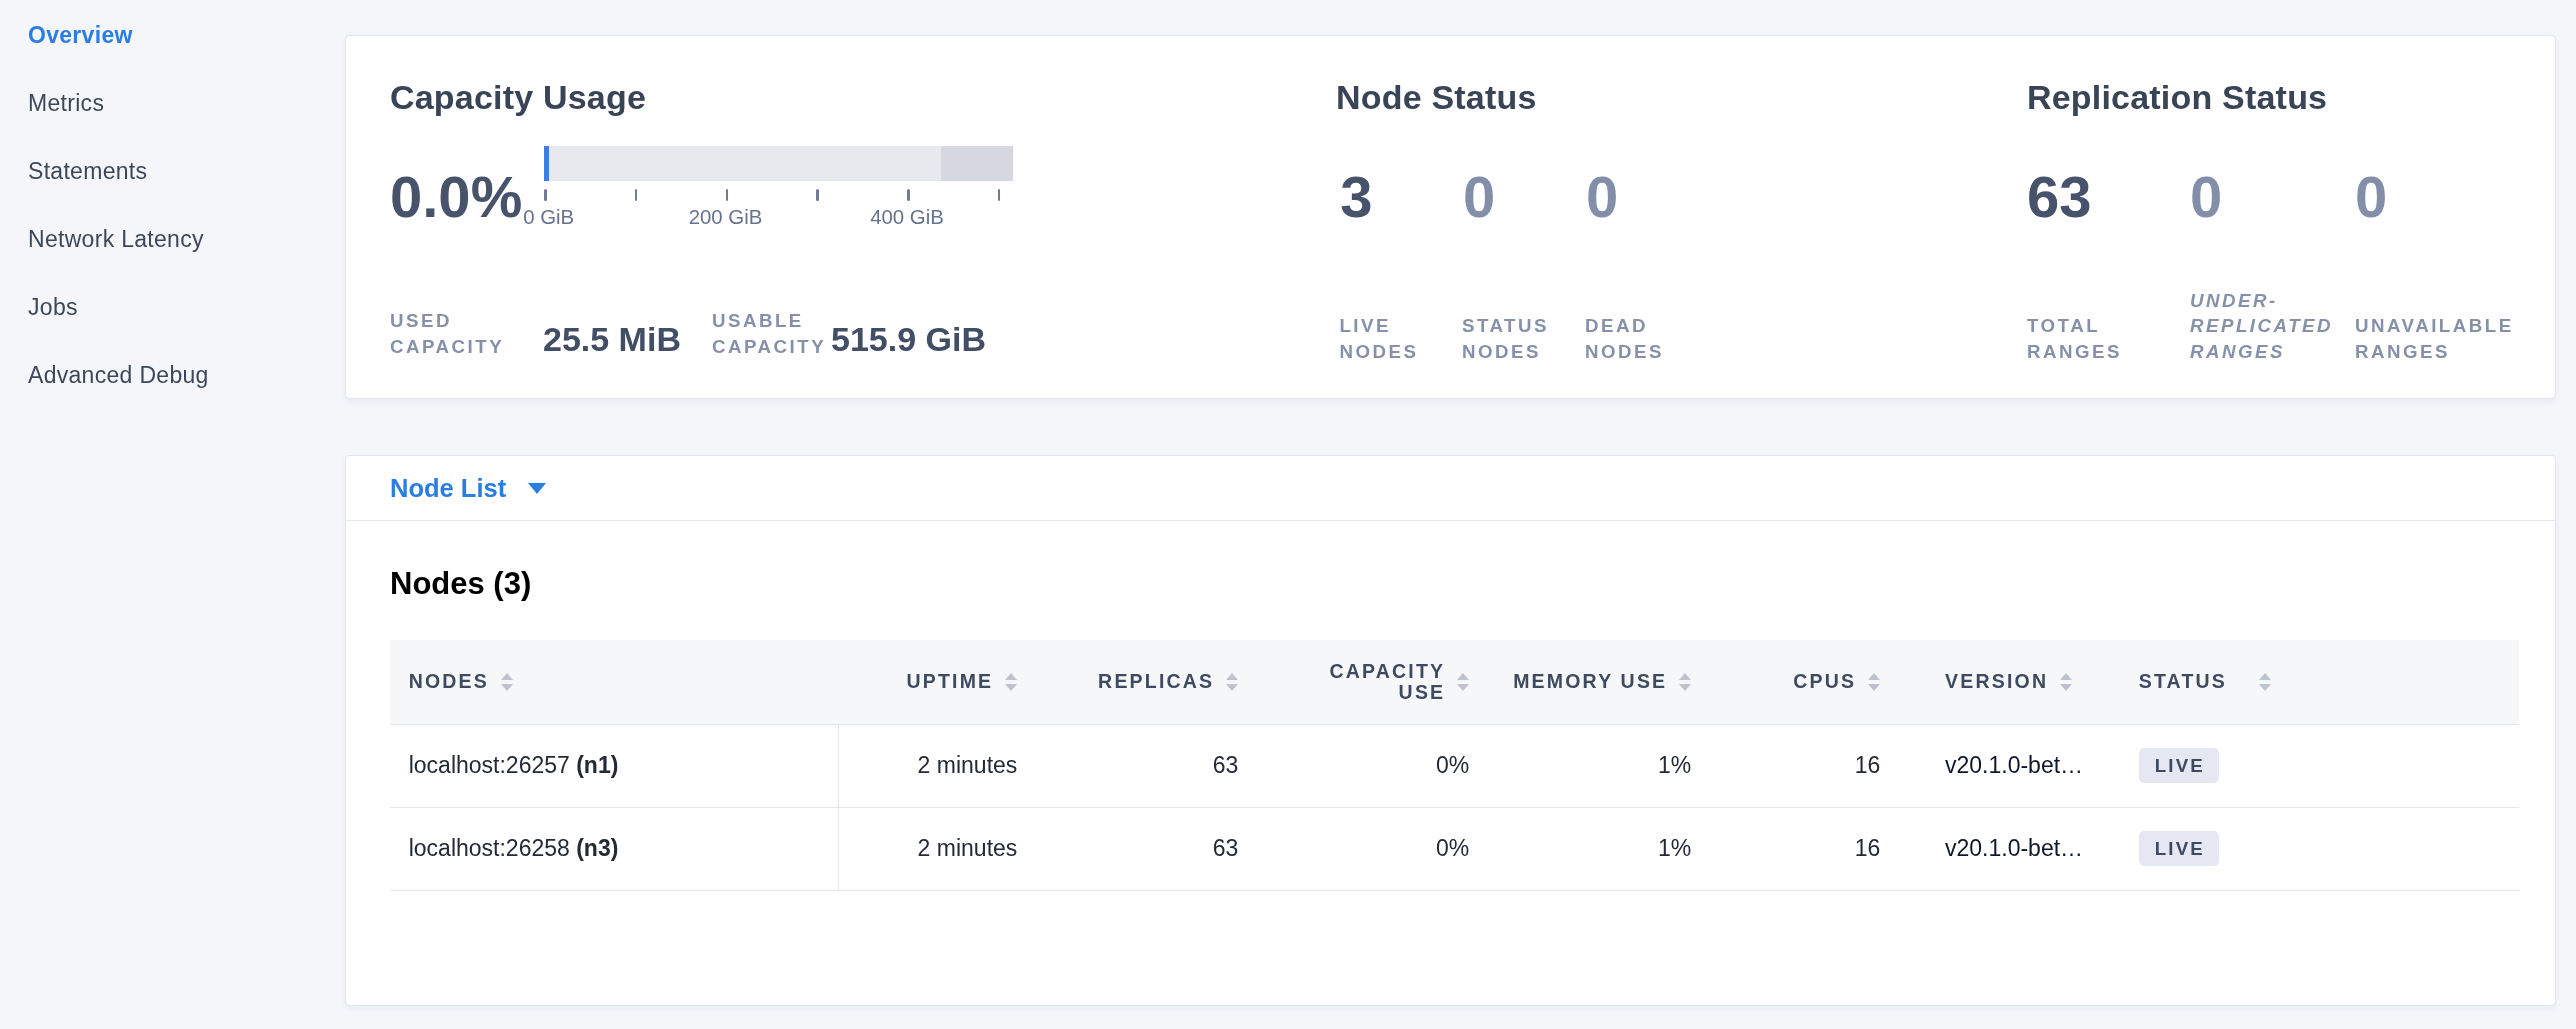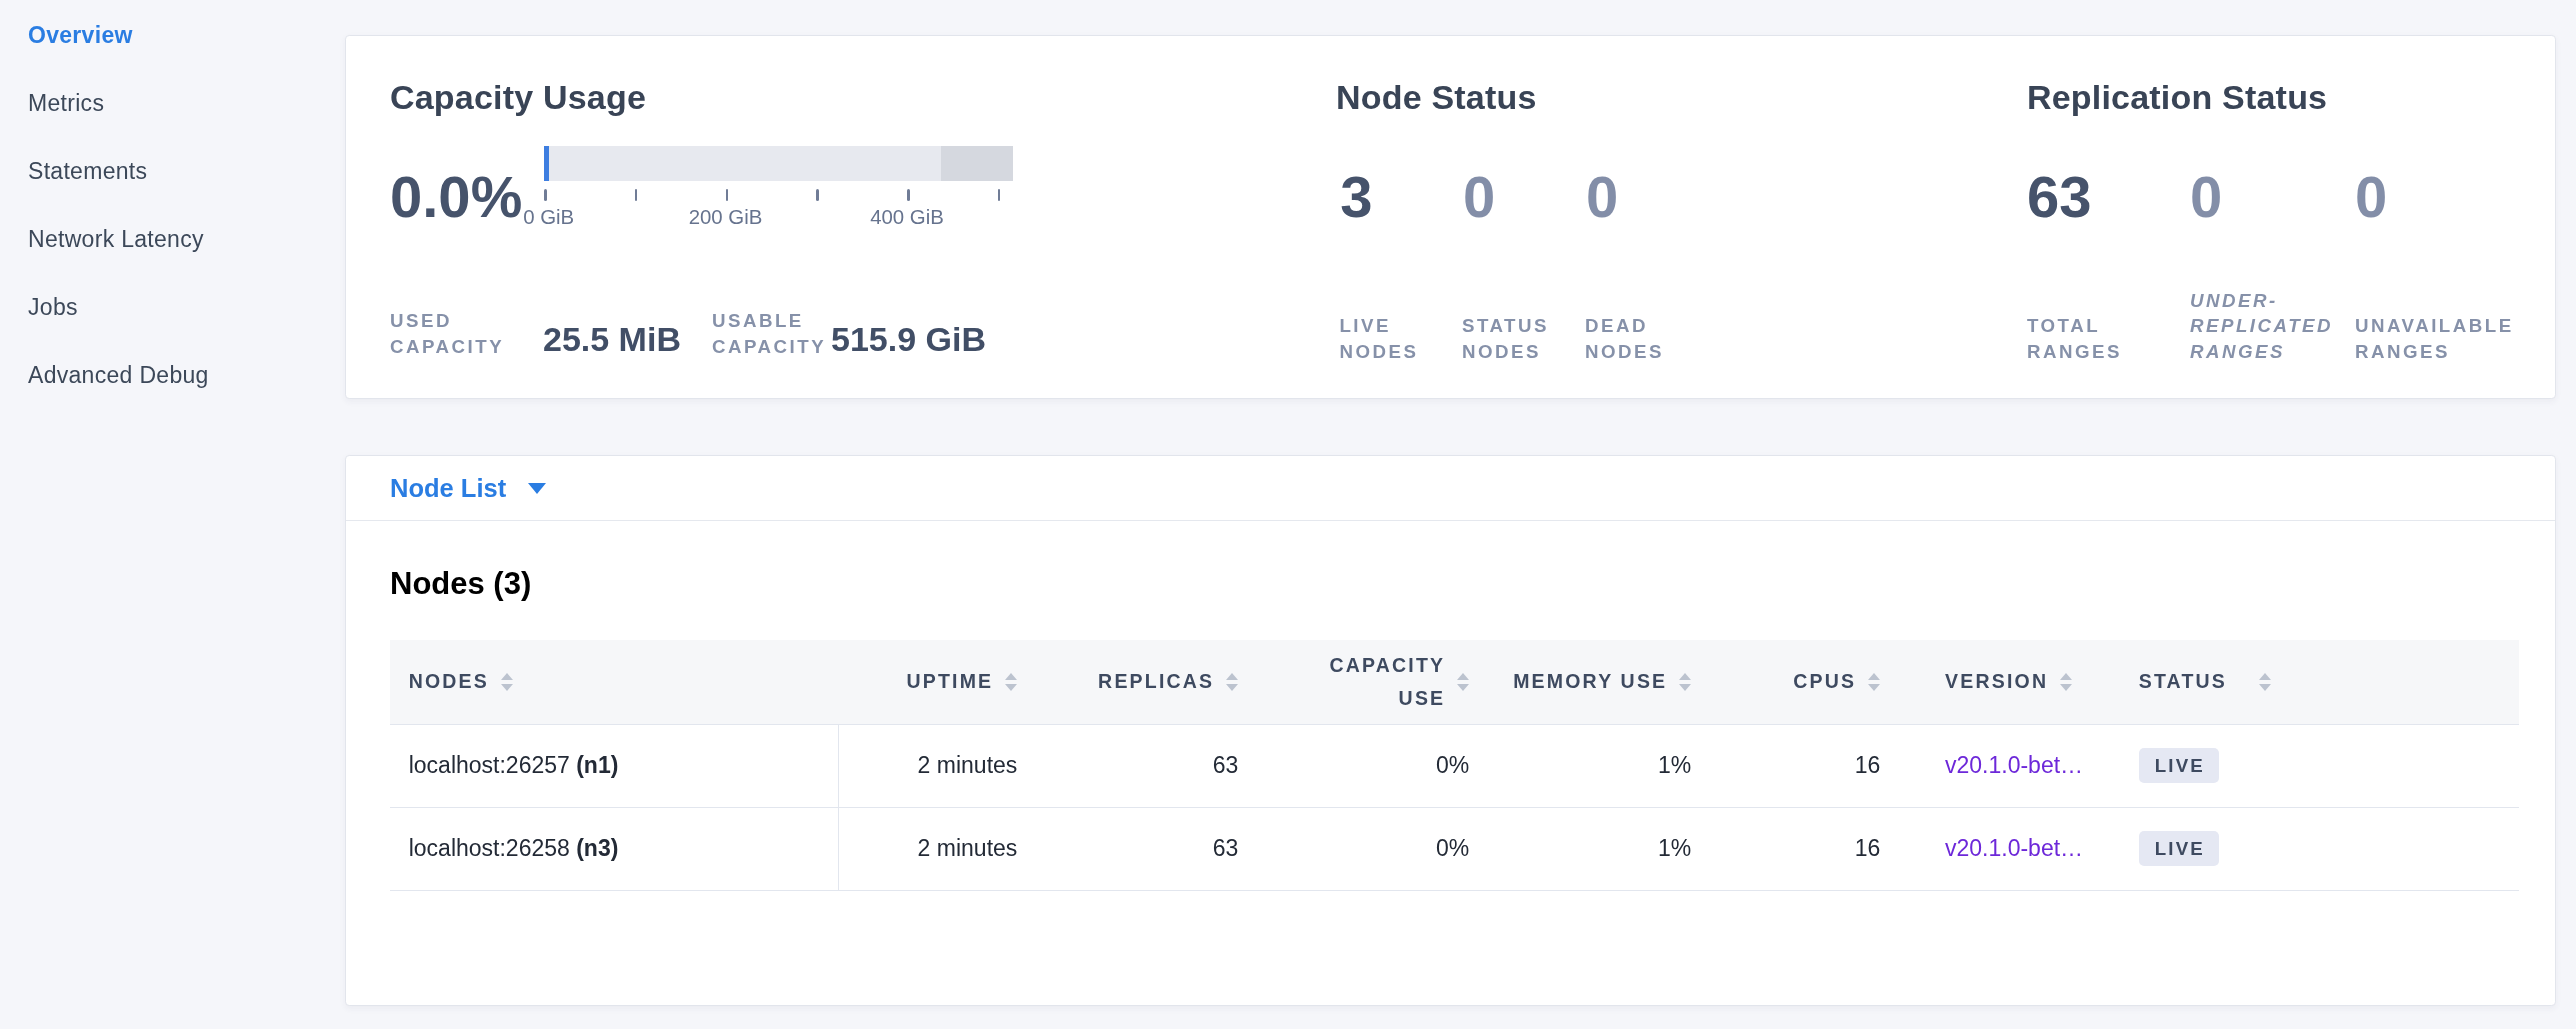--- a/index.html
+++ b/index.html
@@ -84,31 +84,31 @@
   col.c-nodes{width:448px;} col.c-uptime{width:181px;} col.c-replicas{width:221px;}
   col.c-capuse{width:231px;} col.c-memuse{width:222px;} col.c-cpus{width:189px;}
   col.c-version{width:255px;} col.c-status{width:382px;}
 
   thead th { background:#f6f7f9; height:84px; vertical-align:middle; font-weight:700; cursor:pointer; }
   th .h-inner { display:flex; align-items:center; gap:12px; padding:0 1.7px 0 18.7px; }
   th.num .h-inner { justify-content:flex-end; padding:0 1.7px; }
   th.left .h-inner { padding-left:63px; }
   th.status-col .h-inner { padding-left:1.7px;gap:32px; }
   .h-label { font-size:19.5px; letter-spacing:2.2px; color:#3e4a60; white-space:nowrap; }
-  th.wrap .h-label { white-space:normal; width:136px; text-align:right; line-height:33px; }
+  th.wrap .h-label { white-space:normal; width:136px; text-align:right; line-height:21px; }
   .sort-icon { display:inline-flex; flex-direction:column; gap:4.2px; align-items:center; flex:none; }
   .sort-icon i { width:0; height:0; border-left:6px solid transparent; border-right:6px solid transparent; display:block; }
   .sort-icon .up { border-bottom:7.6px solid #bcc3cf; }
   .sort-icon .dn { border-top:7.6px solid #bcc3cf; }
 
   tbody td { height:83px; vertical-align:middle; font-size:23px; color:#232a36; border-bottom:1.7px solid #e2e6ee;margin-top:12px; }
   thead th { border-bottom:1.7px solid #e2e6ee; }
   td.cell-nodes { padding-left:18.7px; border-right:1.7px solid #e2e6ee; }
   td.num { text-align:right; padding-right:1.7px; }
-  td.cell-version { padding-left:63px; color:#6d28d9; }
+  td.cell-version { padding-left:63px; color:#0f172a; }
   td.cell-status { padding-left:1.7px; }
   .node-id { font-weight:700; }
   .badge-live {
     display:inline-block; background:#e5e8f3; color:#3e4a60; border-radius:5.1px;
     font-size:18.7px; font-weight:700; letter-spacing:2.2px; padding:8.5px 14.4px 7.6px 16px; line-height:1;
   }
 </style>
 </head>
 <body>
 

